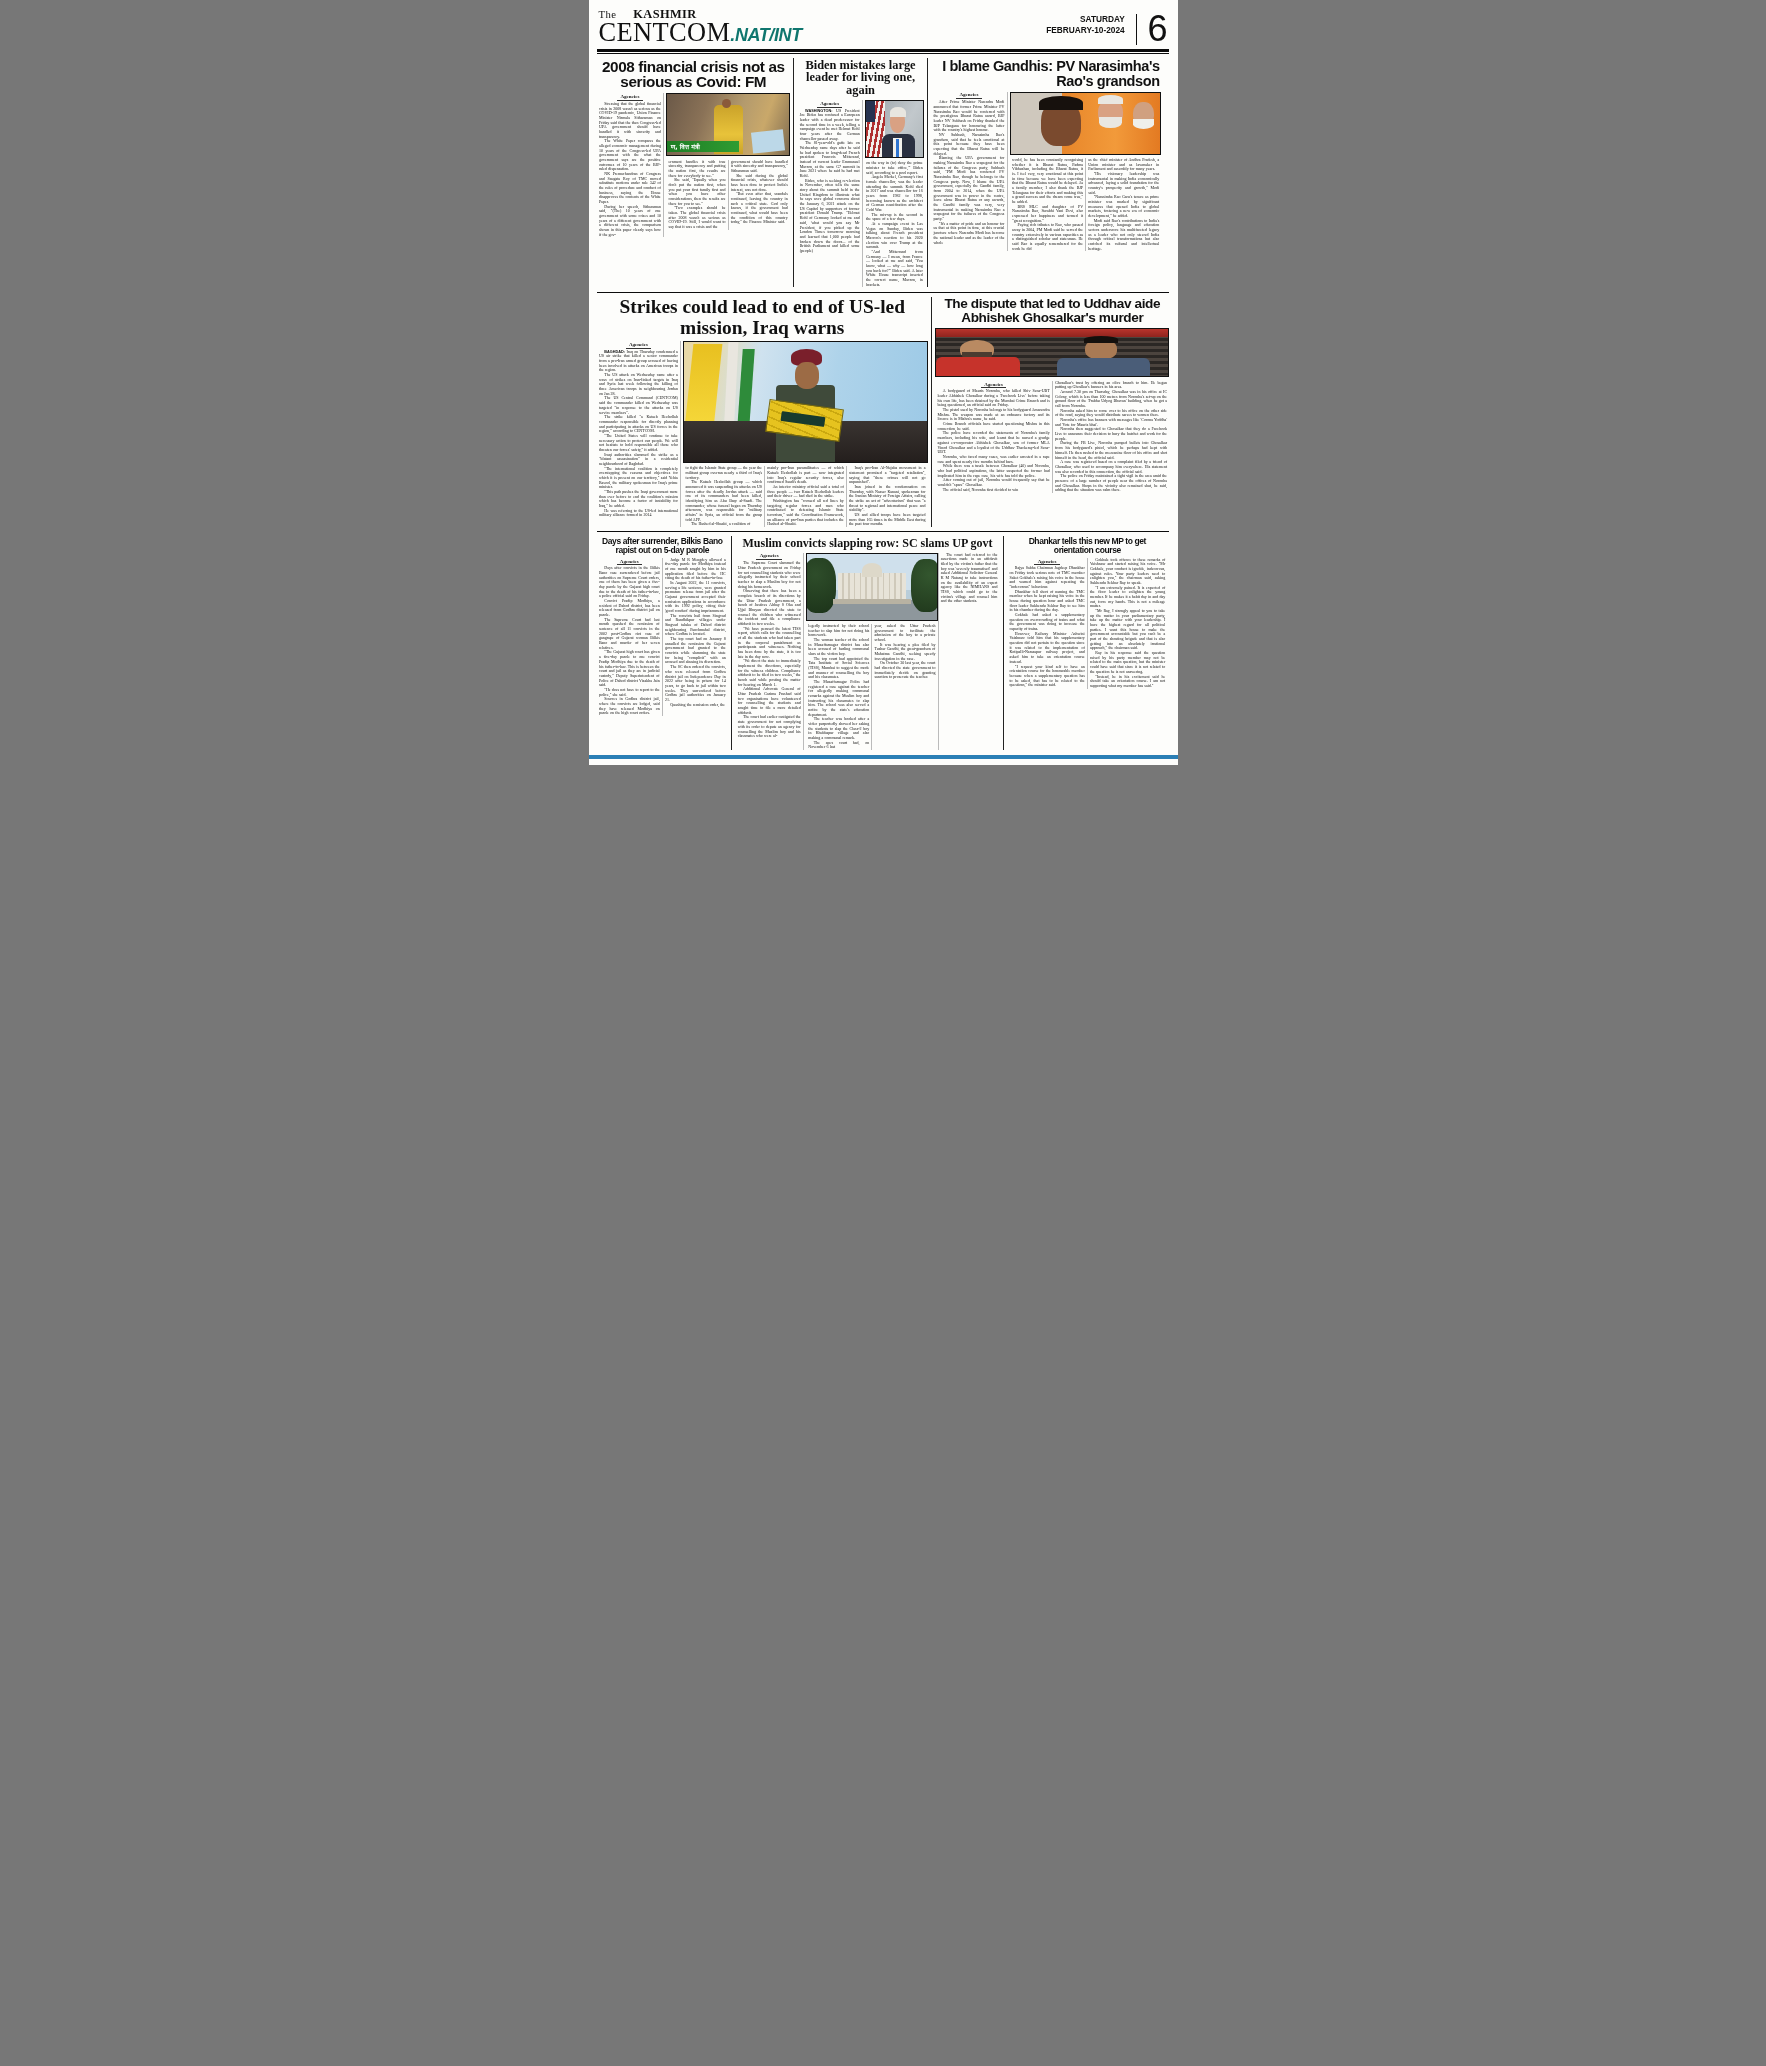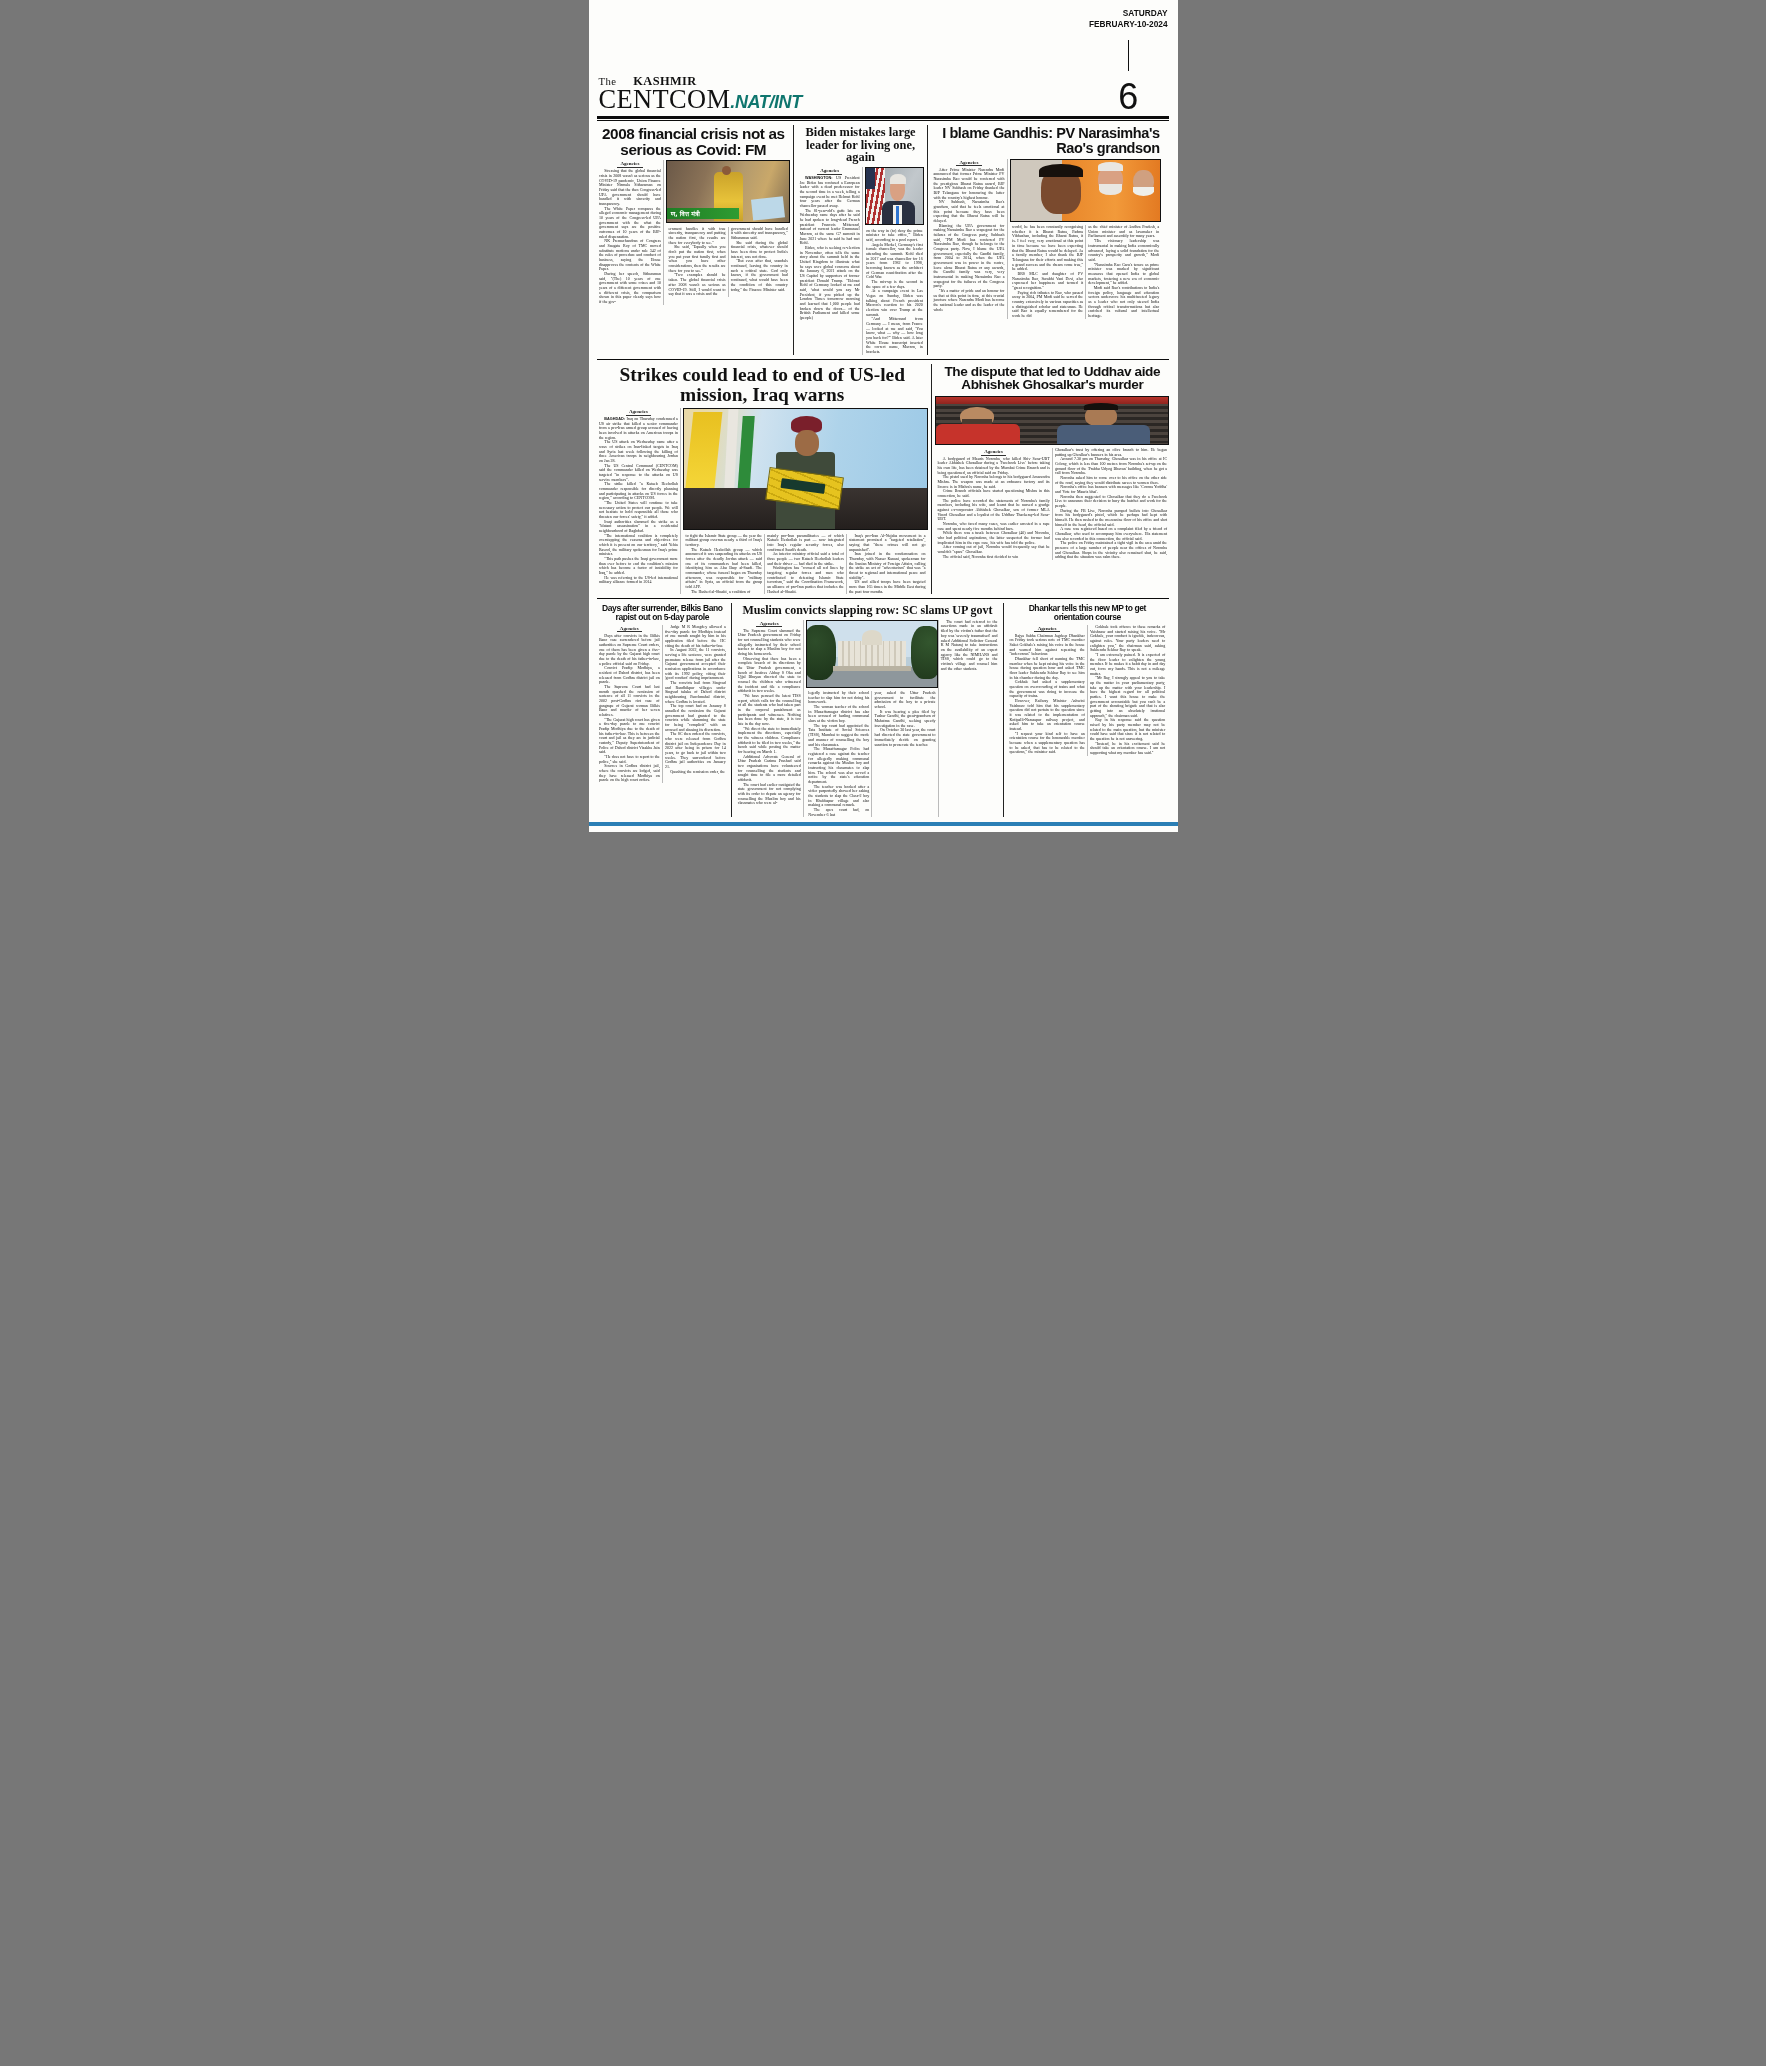--- a/index.html
+++ b/index.html
@@ -9,21 +9,21 @@
     padding:5.8px 8.3px 0 8.3px; box-sizing:border-box;
   }
   
   .masthead{display:flex; align-items:flex-end; justify-content:space-between; padding:2.5px 1.7px 3.3px 1.7px;}
   .brand{line-height:1;}
   .brand-top{font-size:12.4px; letter-spacing:0.4px;}
   .brand-the{font-family:"Liberation Serif",serif; font-size:10.7px; margin-right:17px;}
   .brand-kashmir{font-family:"Liberation Serif",serif; font-weight:700;}
   .brand-bottom{font-size:26.4px; font-family:"Liberation Serif",serif; letter-spacing:0.4px; margin-top:-1.7px;}
   .brand-section{color:#0f766e; font-family:"Liberation Sans",sans-serif; font-weight:bold; font-size:18px; letter-spacing:-0.4px;font-style:italic;}
-  .head-right{display:flex; align-items:center; gap:11px;flex-direction:column;}
+  .head-right{display:flex; align-items:flex-start; gap:11px;}
   .head-date{ text-align:right; font-family:"Liberation Sans",sans-serif; font-weight:bold; font-size:8.3px; line-height:1.25; letter-spacing:0;}
   .head-vline{width:0.8px; height:31px; background:#111;}
   .page-num{font-family:"Liberation Sans",sans-serif; font-size:36px; line-height:.85; font-weight:400;}
   .rule-double{border-top:3.7px solid #0c0c0c; border-bottom:0.8px solid #0c0c0c; height:1.2px; margin:0 0 4.1px 0;}
   .rule-h{border-top:1.2px solid #0c0c0c; margin:4.1px 0;}
   
   .band{display:flex; align-items:stretch;}
   article{box-sizing:border-box; overflow:hidden;}
   .vsep{width:0.4px; background:#222; margin:0 3.7px; flex:0 0 0.4px;}
   .hl{font-weight:bold; text-align:center; margin:0.8px 1.7px 3.3px 1.7px; line-height:1.02;}

